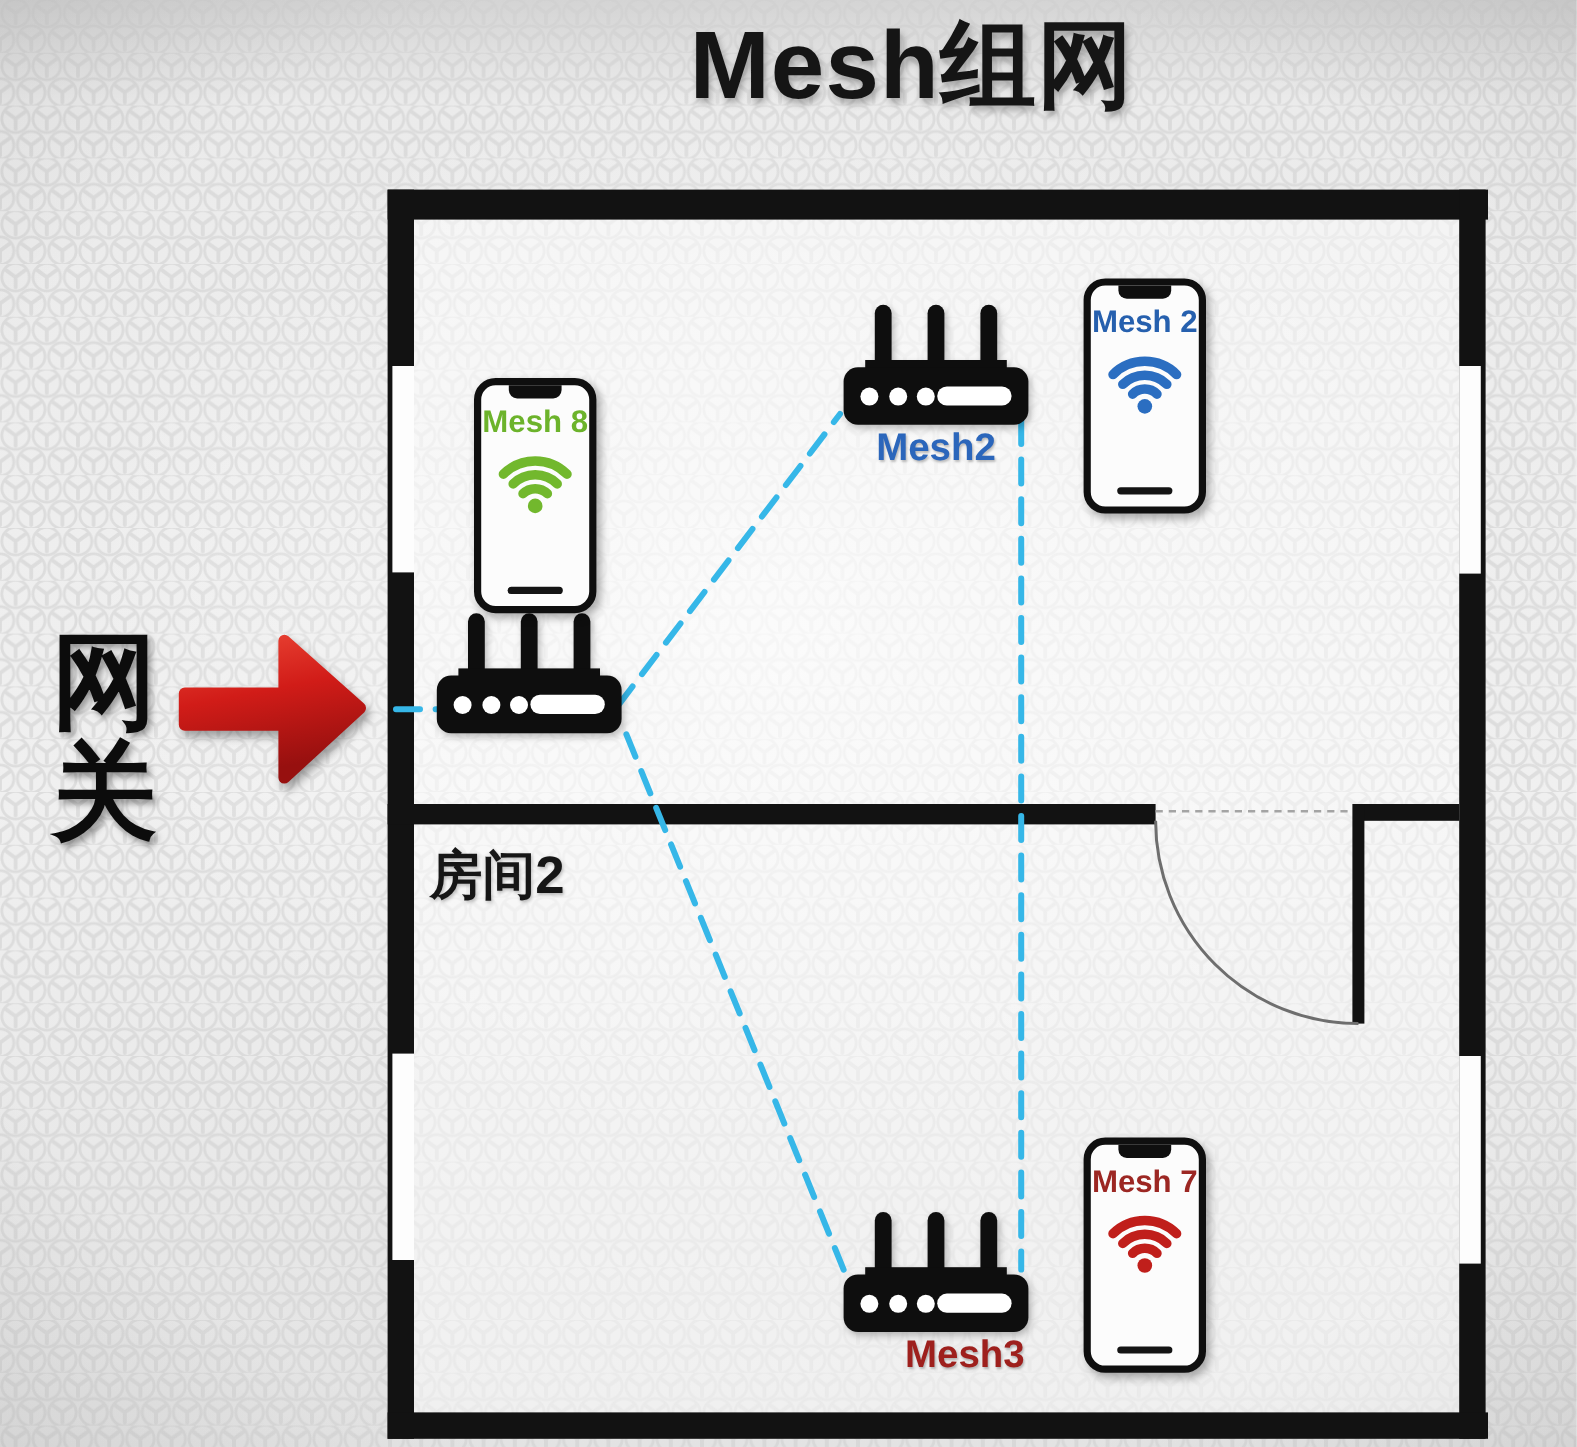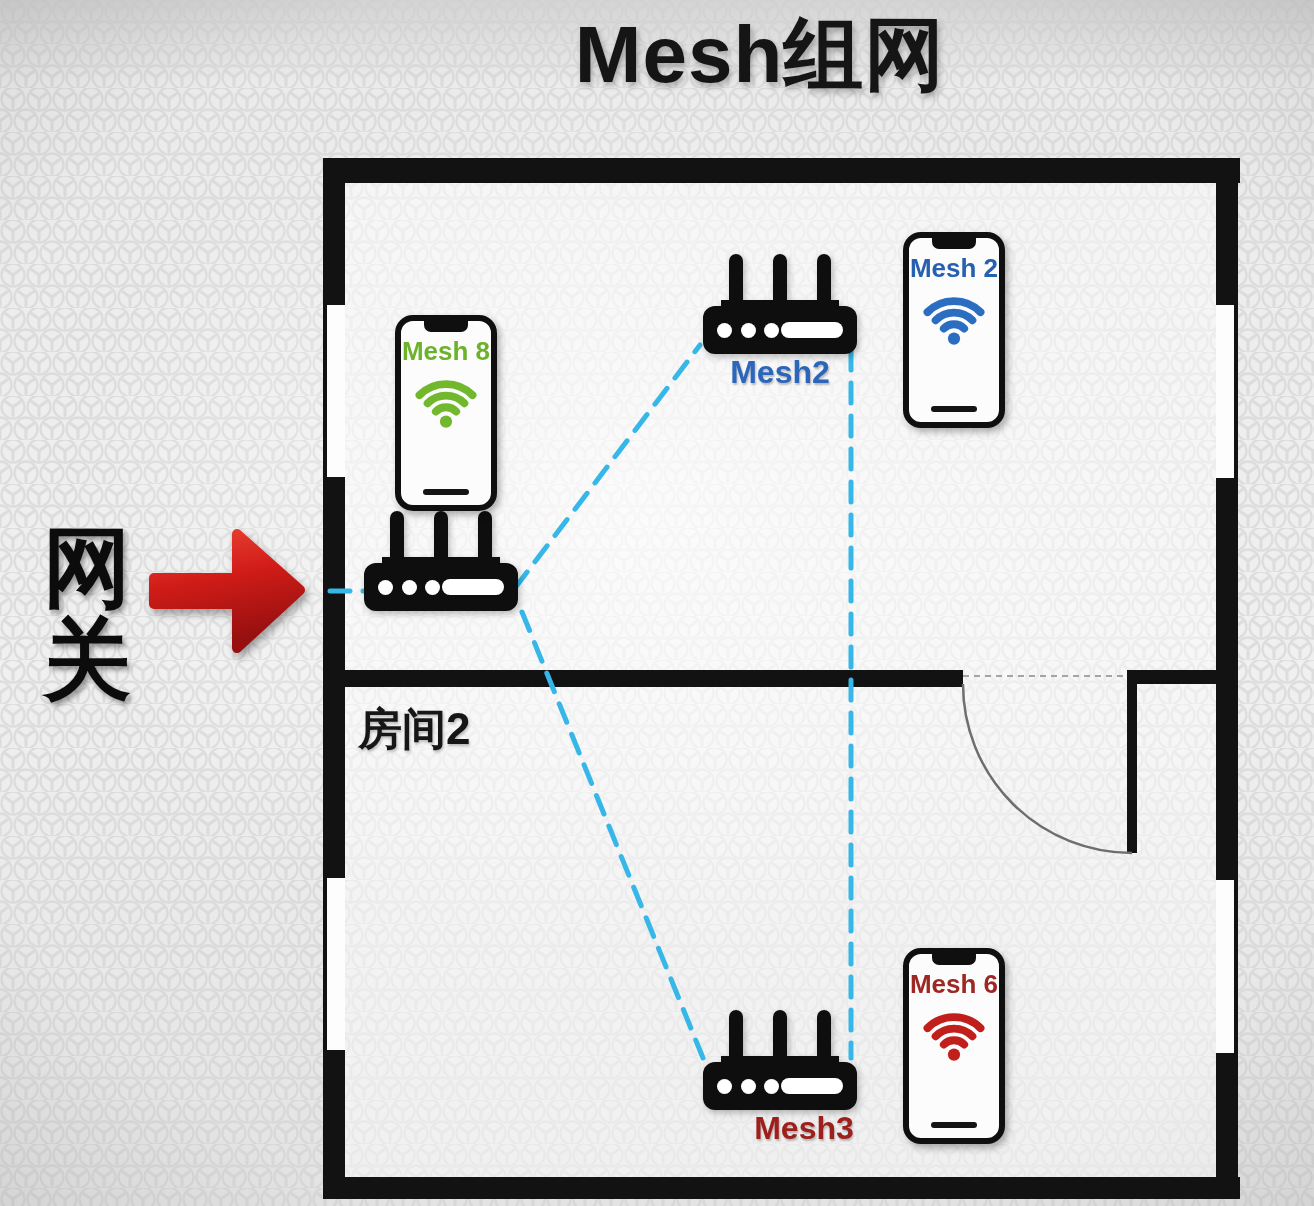--- a/index.html
+++ b/index.html
@@ -179,21 +179,21 @@
         <path d="M13.2 33.2 A 52 52 0 0 1 86.8 33.2"></path>
         <path d="M24.5 44.5 A 36 36 0 0 1 75.5 44.5"></path>
         <path d="M35.9 55.9 A 20 20 0 0 1 64.1 55.9"></path>
       </g>
       <circle cx="50" cy="70" r="8.5" fill="currentColor"></circle>
     </svg>
     <div class="home-bar"></div>
   </div>
   <div id="phone3" class="abs phone">
     <div class="notch"></div>
-    <div class="phone-label" style="color: rgb(156, 39, 35);">Mesh 6</div>
+    <div class="phone-label" style="color: rgb(156, 39, 35);">Mesh 7</div>
     <svg class="wifi" viewBox="0 0 100 80" style="color: rgb(192, 31, 27);">
       <g stroke="currentColor" stroke-width="11" fill="none" stroke-linecap="round">
         <path d="M13.2 33.2 A 52 52 0 0 1 86.8 33.2"></path>
         <path d="M24.5 44.5 A 36 36 0 0 1 75.5 44.5"></path>
         <path d="M35.9 55.9 A 20 20 0 0 1 64.1 55.9"></path>
       </g>
       <circle cx="50" cy="70" r="8.5" fill="currentColor"></circle>
     </svg>
     <div class="home-bar"></div>
   </div>

